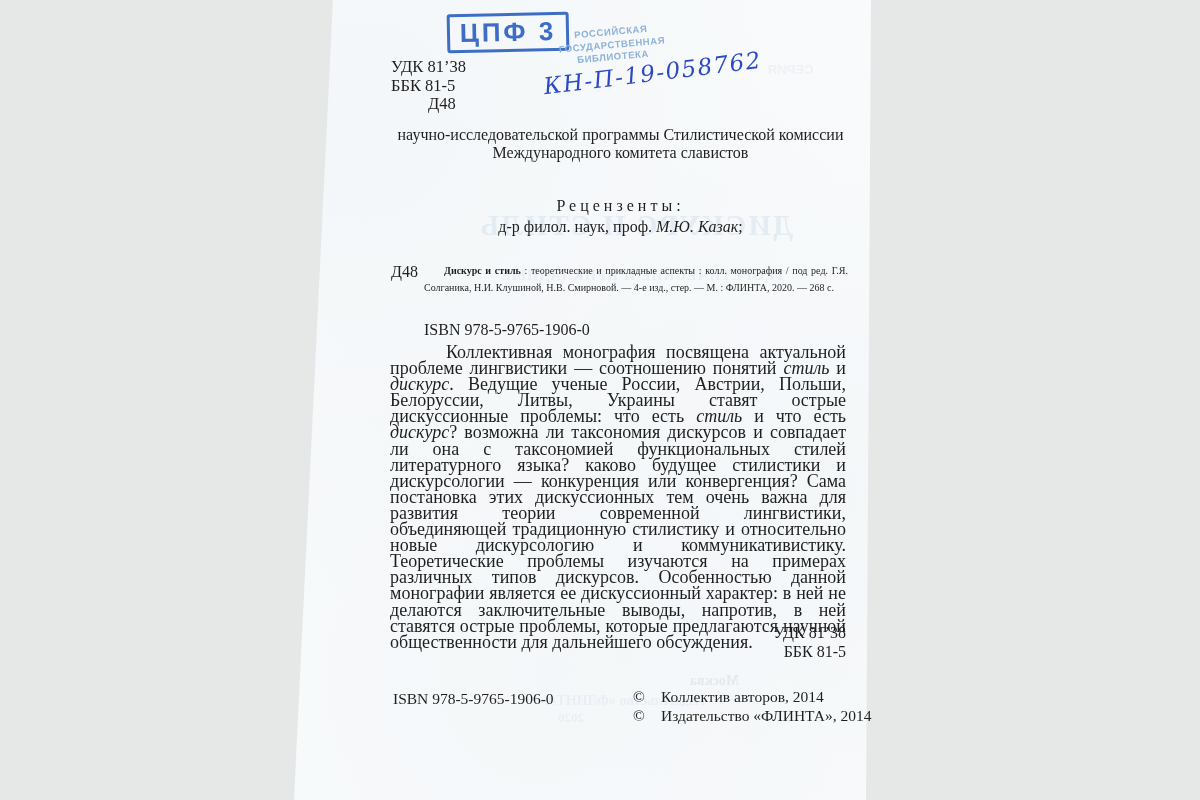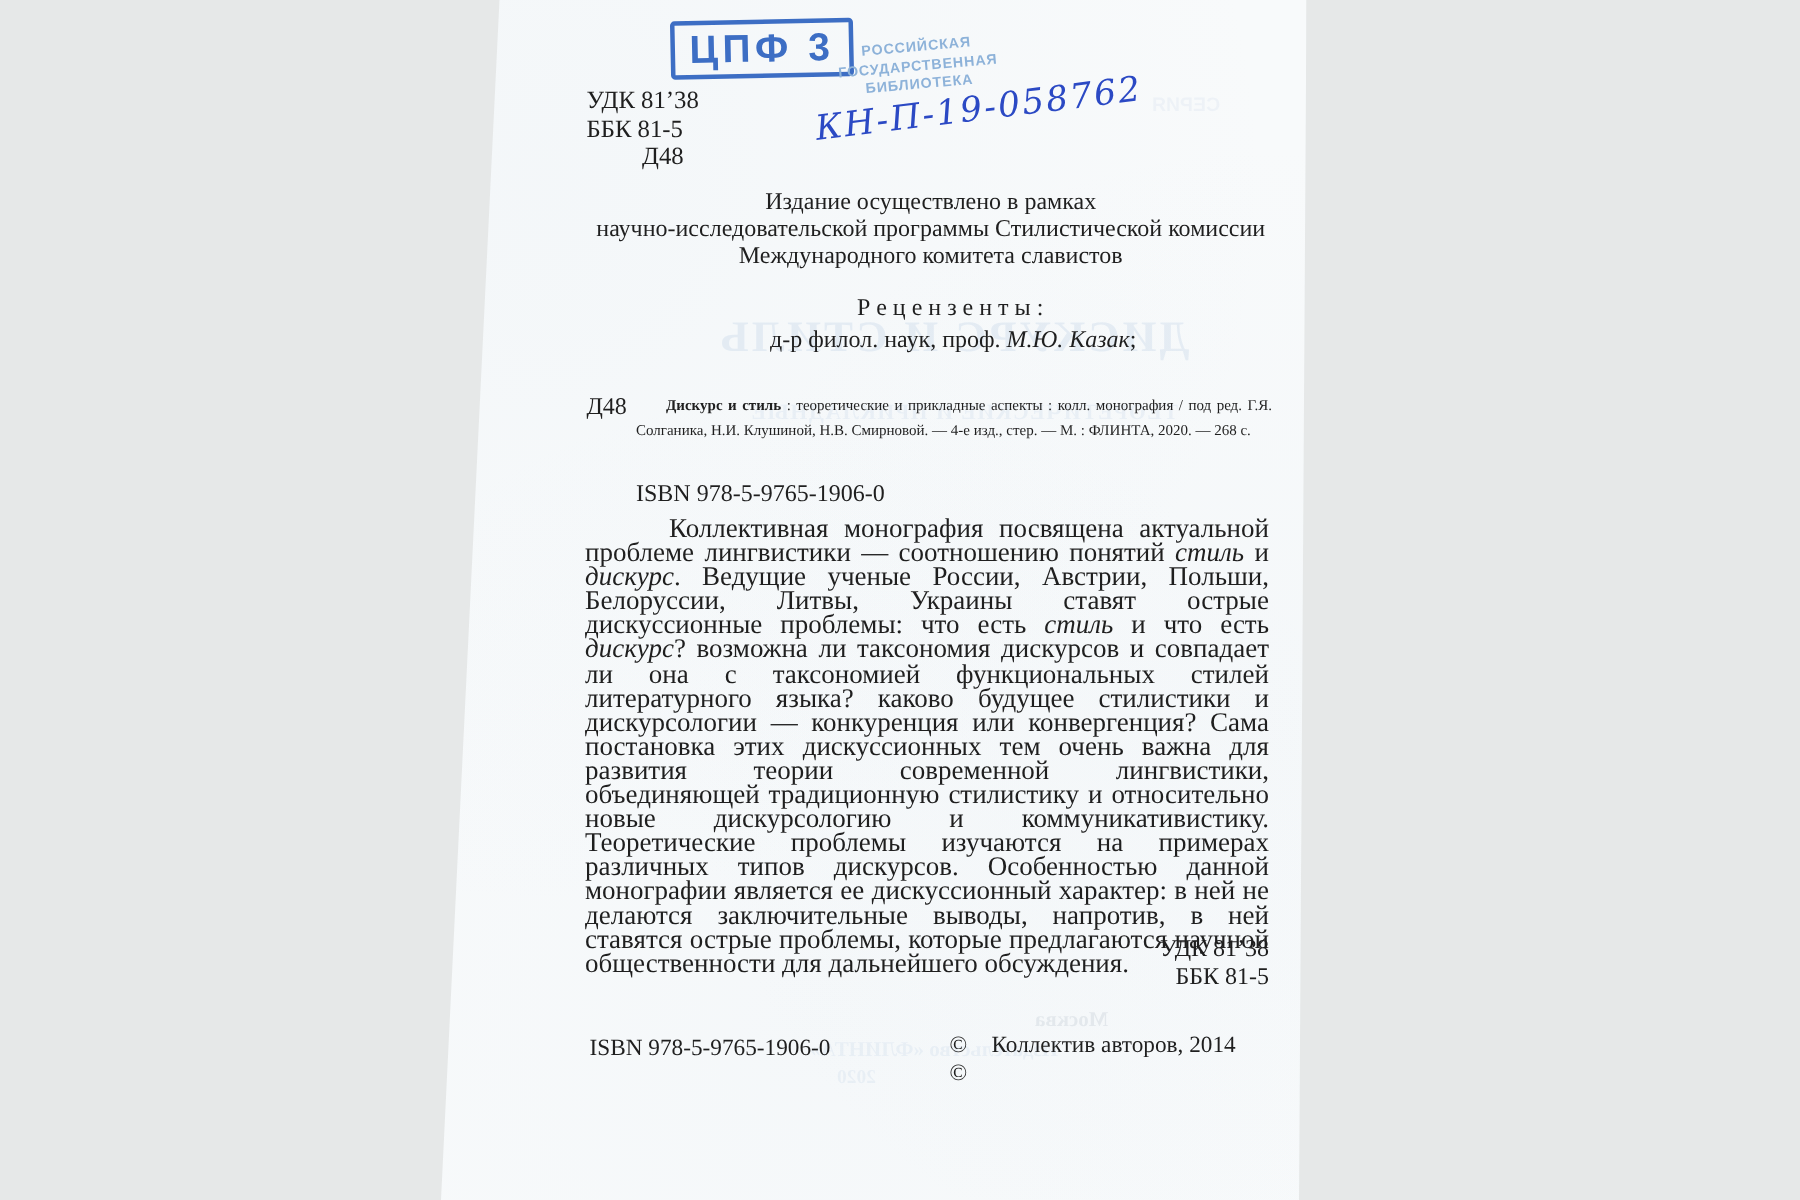--- a/index.html
+++ b/index.html
@@ -55,21 +55,21 @@
 
   
   .class-top { left: 391px; top: 58px; font-size: 16.5px; line-height: 18.5px; }
   .class-top .sign { padding-left: 37px; }
 
   .edition-note {
     left: 393px; top: 126px; width: 455px;
     text-align: center; font-size: 16px; line-height: 18px;
   }
 
-  .reviewers { left: 408px; top: 197px; width: 455px; text-align: center; font-size: 16px; line-height: 18px; }
+  .reviewers { left: 393px; top: 197px; width: 455px; text-align: center; font-size: 16px; line-height: 18px; }
   .reviewers .head { letter-spacing: 4px; margin-bottom: 3px; }
 
   .bib-label { left: 391px; top: 263px; font-size: 16px; }
   .bib-text {
     left: 424px; top: 262px; width: 424px;
     font-size: 10px; line-height: 17.4px;
     text-align: justify; text-indent: 20px;
   }
   .isbn-top { left: 424px; top: 321px; font-size: 16px; }
 
@@ -125,21 +125,20 @@
 
 <div class="abs handwritten">КН-П-19-058762</div>
 
 <div class="abs class-top">
   <div>УДК 81’38</div>
   <div>ББК 81-5</div>
   <div class="sign">Д48</div>
 </div>
 
 <div class="abs edition-note">
-  <div>Издание осуществлено в рамках</div>
   <div>научно-исследовательской программы Стилистической комиссии</div>
   <div>Международного комитета славистов</div>
 </div>
 
 <div class="abs reviewers">
   <div class="head">Рецензенты:</div>
   <div>д-р филол. наук, проф. <i>М.Ю. Казак</i>;</div>
 </div>
 
 <div class="abs bib-label">Д48</div>
@@ -158,14 +157,15 @@
 
 <div class="abs isbn-bottom">ISBN 978-5-9765-1906-0</div>
 
 <div class="abs copyrights">
   <div class="row">
     <span class="sign">©</span>
     <span>Коллектив авторов, 2014</span>
   </div>
   <div class="row">
     <span class="sign">©</span>
+    <span>Издательство «ФЛИНТА», 2014</span>
   </div>
 </div>
 
 </body></html>

